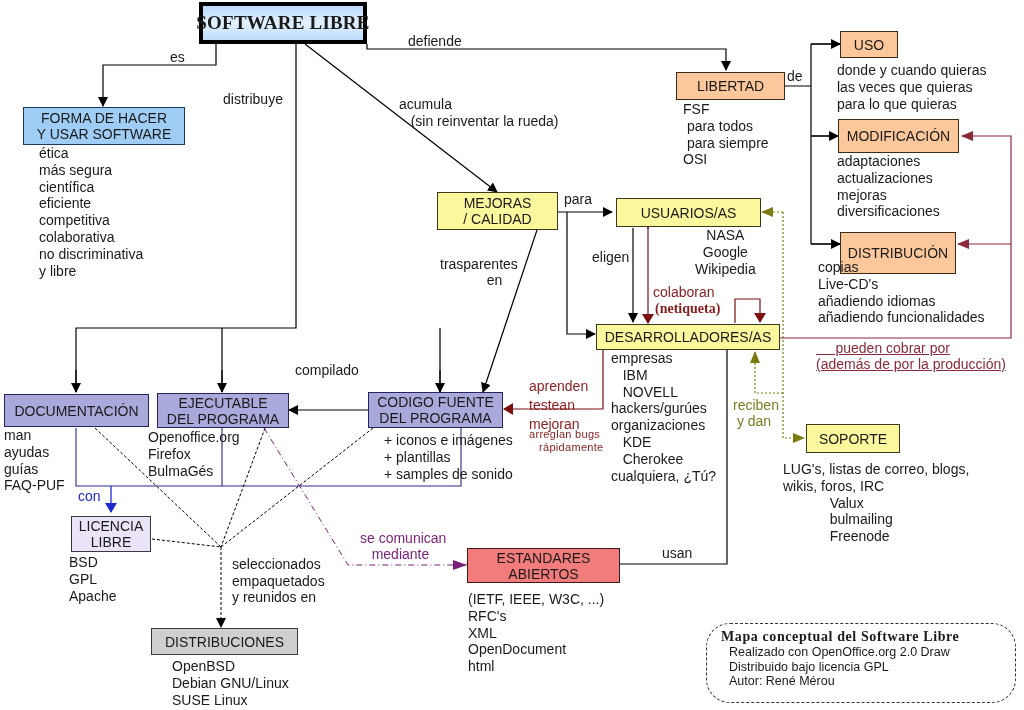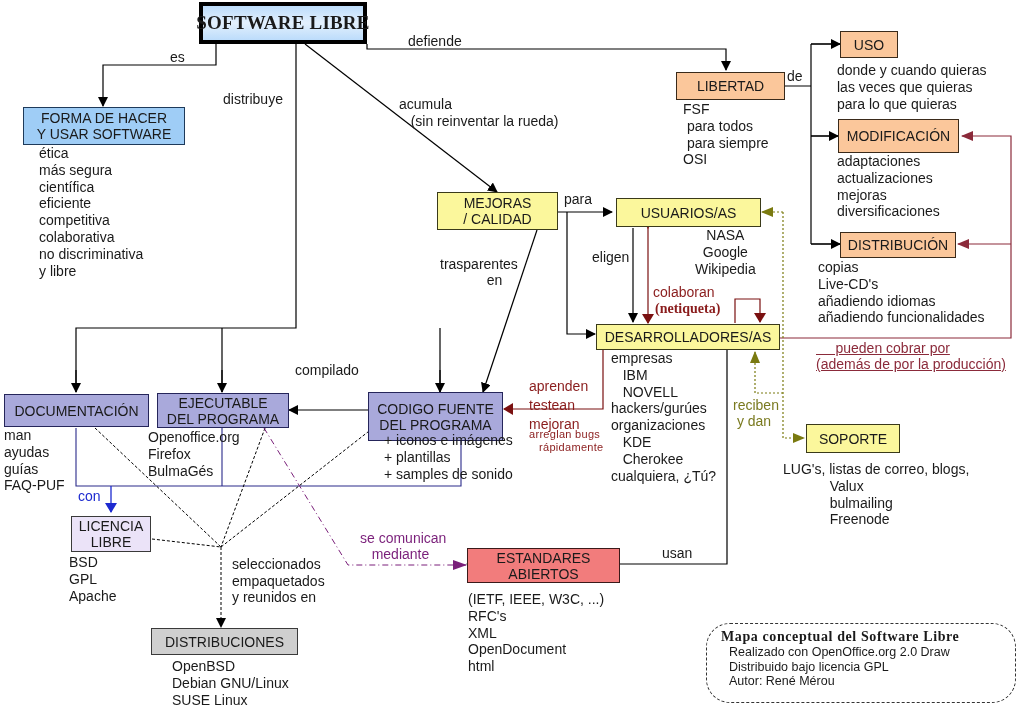--- a/index.html
+++ b/index.html
@@ -134,21 +134,21 @@
 <div class="node peach" style="left:840px;top:31px;width:58px;height:27px;">
   <span>USO</span>
 </div>
 <div class="txt" style="left:837px;top:62px;" id="d-uso"><div>donde y cuando quieras</div><div>las veces que quieras</div><div>para lo que quieras</div></div>
 
 <div class="node peach" style="left:838px;top:119px;width:121px;height:34px;">
   <span>MODIFICACIÓN</span>
 </div>
 <div class="txt" style="left:837px;top:153px;" id="d-modificacion"><div>adaptaciones</div><div>actualizaciones</div><div>mejoras</div><div>diversificaciones</div></div>
 
-<div class="node peach" style="left:840px;top:232px;width:116px;height:26px;">
+<div class="node peach" style="left:840px;top:232px;width:116px;height:42px;">
   <span>DISTRIBUCIÓN</span>
 </div>
 <div class="txt" style="left:818px;top:259px;" id="d-distribucion"><div>copias</div><div>Live-CD's</div><div>añadiendo idiomas</div><div>añadiendo funcionalidades</div></div>
 
 <div class="node yellow" style="left:437px;top:192px;width:121px;height:38px;">
   <span>MEJORAS</span>
   <span>/ CALIDAD</span>
 </div>
 
 <div class="node yellow" style="left:616px;top:198px;width:145px;height:29px;">
@@ -157,34 +157,34 @@
 <div class="txt" style="left:695px;top:227px;text-align:center;" id="d-usuarios"><div>NASA</div><div>Google</div><div>Wikipedia</div></div>
 
 <div class="node yellow" style="left:596px;top:324px;width:184px;height:26px;">
   <span>DESARROLLADORES/AS</span>
 </div>
 <div class="txt" style="left:611px;top:350px;" id="d-desarrolladores"><div>empresas</div><div>   IBM</div><div>   NOVELL</div><div>hackers/gurúes</div><div>organizaciones</div><div>   KDE</div><div>   Cherokee</div><div>cualquiera, ¿Tú?</div></div>
 
 <div class="node yellow" style="left:806px;top:424px;width:94px;height:29px;">
   <span>SOPORTE</span>
 </div>
-<div class="txt" style="left:783px;top:461px;" id="d-soporte"><div>LUG's, listas de correo, blogs,</div><div>            Valux</div><div>            bulmailing</div><div>            Freenode</div></div>
+<div class="txt" style="left:783px;top:461px;" id="d-soporte"><div>LUG's, listas de correo, blogs,</div><div>wikis, foros, IRC</div><div>            Valux</div><div>            bulmailing</div><div>            Freenode</div></div>
 
 <div class="node lav" style="left:4px;top:394px;width:145px;height:33px;">
   <span>DOCUMENTACIÓN</span>
 </div>
 <div class="txt" style="left:4px;top:427px;" id="d-documentacion"><div>man</div><div>ayudas</div><div>guías</div><div>FAQ-PUF</div></div>
 
 <div class="node lav" style="left:157px;top:393px;width:132px;height:35px;">
   <span>EJECUTABLE</span>
   <span>DEL PROGRAMA</span>
 </div>
 <div class="txt" style="left:148px;top:429px;" id="d-ejecutable"><div>Openoffice.org</div><div>Firefox</div><div>BulmaGés</div></div>
 
-<div class="node lav" style="left:368px;top:392px;width:135px;height:49px;">
+<div class="node lav" style="left:368px;top:392px;width:135px;height:36px;">
   <span>CODIGO FUENTE</span>
   <span>DEL PROGRAMA</span>
 </div>
 <div class="txt" style="left:384px;top:432px;" id="d-codigo"><div>+ iconos e imágenes</div><div>+ plantillas</div><div>+ samples de sonido</div></div>
 
 <div class="node lilac" style="left:71px;top:516px;width:80px;height:36px;">
   <span>LICENCIA</span>
   <span>LIBRE</span>
 </div>
 <div class="txt" style="left:69px;top:554px;" id="d-licencia"><div>BSD</div><div>GPL</div><div>Apache</div></div>

